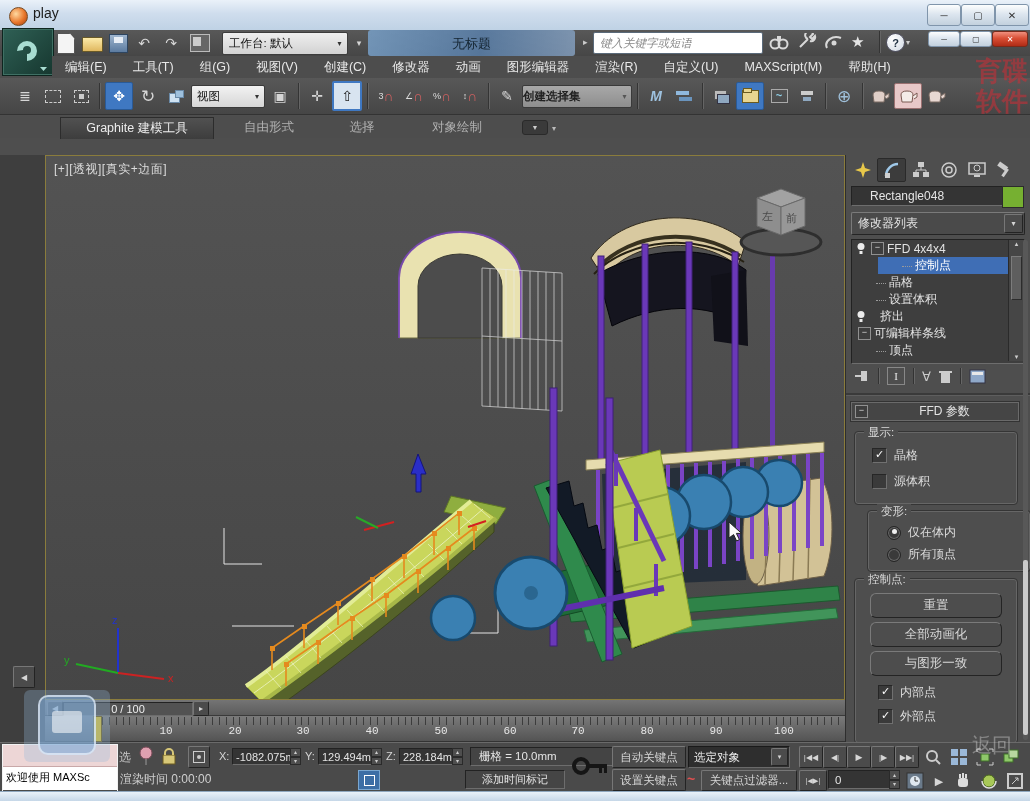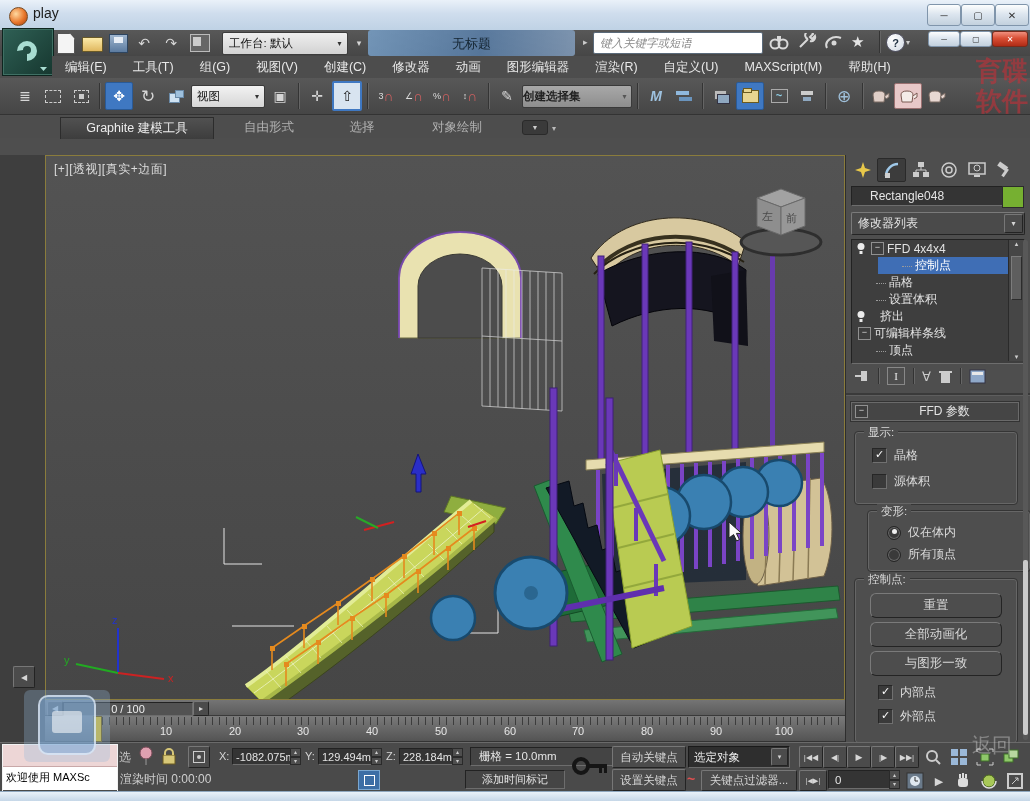--- a/index.html
+++ b/index.html
@@ -616,21 +616,21 @@
   <div class="abs" style="left:45px;top:700px;width:800px;height:16px;background:linear-gradient(#747474,#5c5c5c);
        border-bottom:1px solid #3a3a3a;box-sizing:border-box;">
     <div class="row" style="position:absolute;left:2px;top:1px;">
       <span class="btn3d" style="width:14px;height:13px;font-size:8px;">◀</span>
       <span class="sunken" style="width:128px;height:12px;justify-content:center;font-size:11px;color:#eee;background:#525252;">0 / 100</span>
       <span class="btn3d" style="width:14px;height:13px;font-size:8px;">▸</span>
     </div>
   </div>
 
   <div class="abs ticknums" style="left:45px;top:716px;width:800px;height:26px;background:linear-gradient(#7a7a7a,#545454);
-       border-bottom:1px solid #333;box-sizing:border-box;">
+       border-bottom:1px solid #333;box-sizing:border-box;font-family:Liberation Mono, monospace;">
     <div class="abs" style="left:50px;top:1px;width:748px;height:8px;
       background:repeating-linear-gradient(90deg,#3c3c3c 0 1px,transparent 1px 6.88px);"></div>
     <span style="left:52px;">0</span>
     <span style="left:121px;">10</span>
     <span style="left:190px;">20</span>
     <span style="left:258px;">30</span>
     <span style="left:327px;">40</span>
     <span style="left:396px;">50</span>
     <span style="left:465px;">60</span>
     <span style="left:533px;">70</span>

